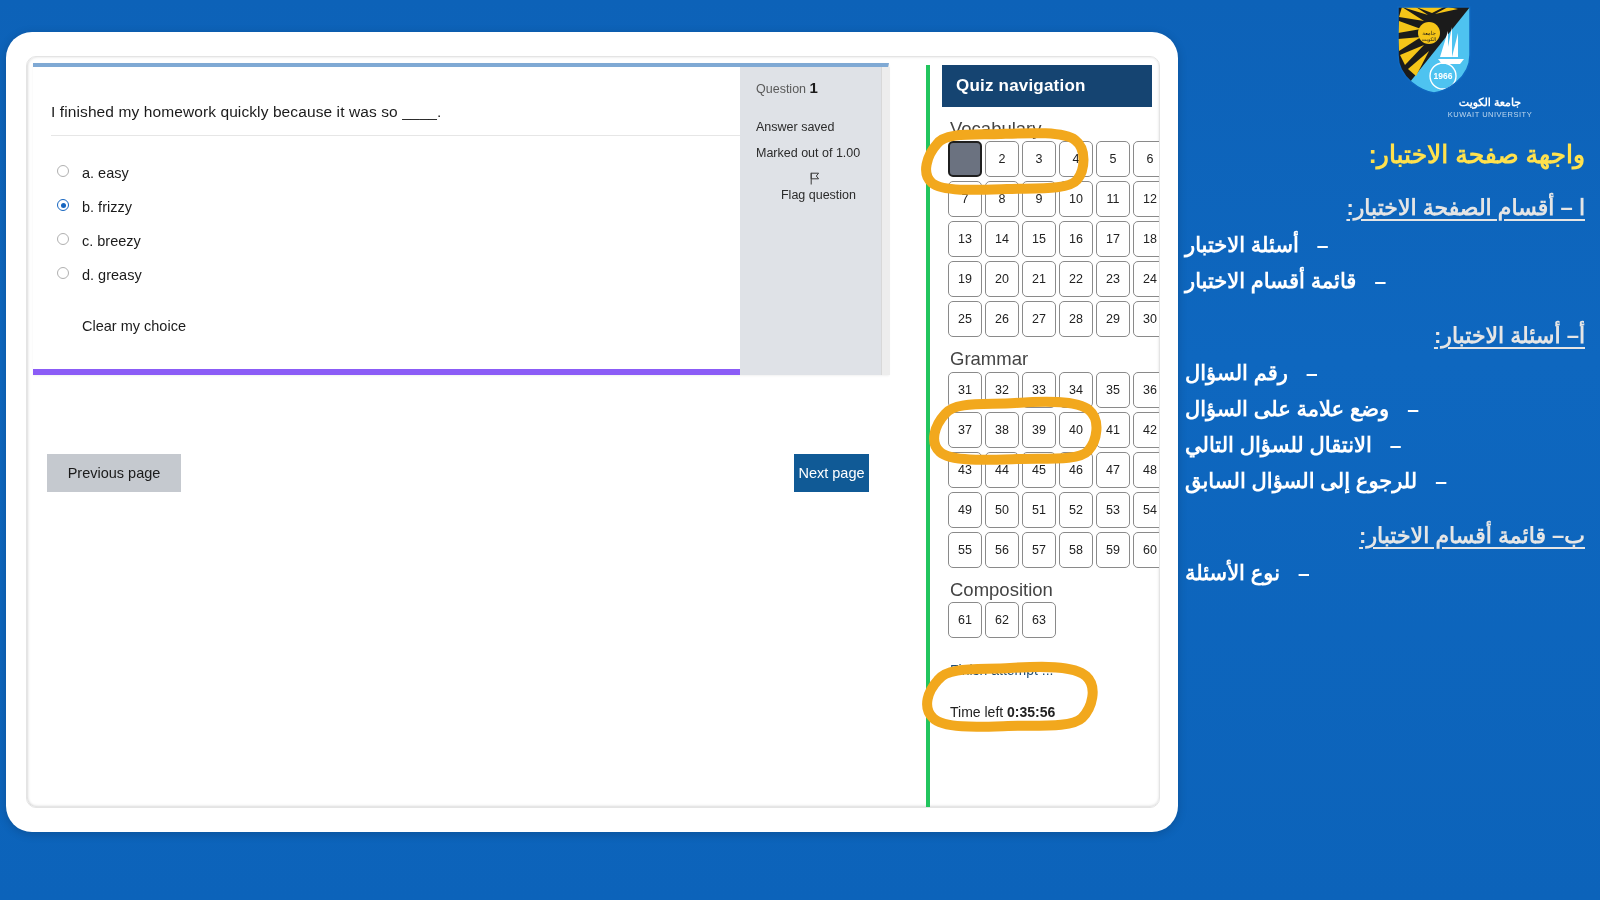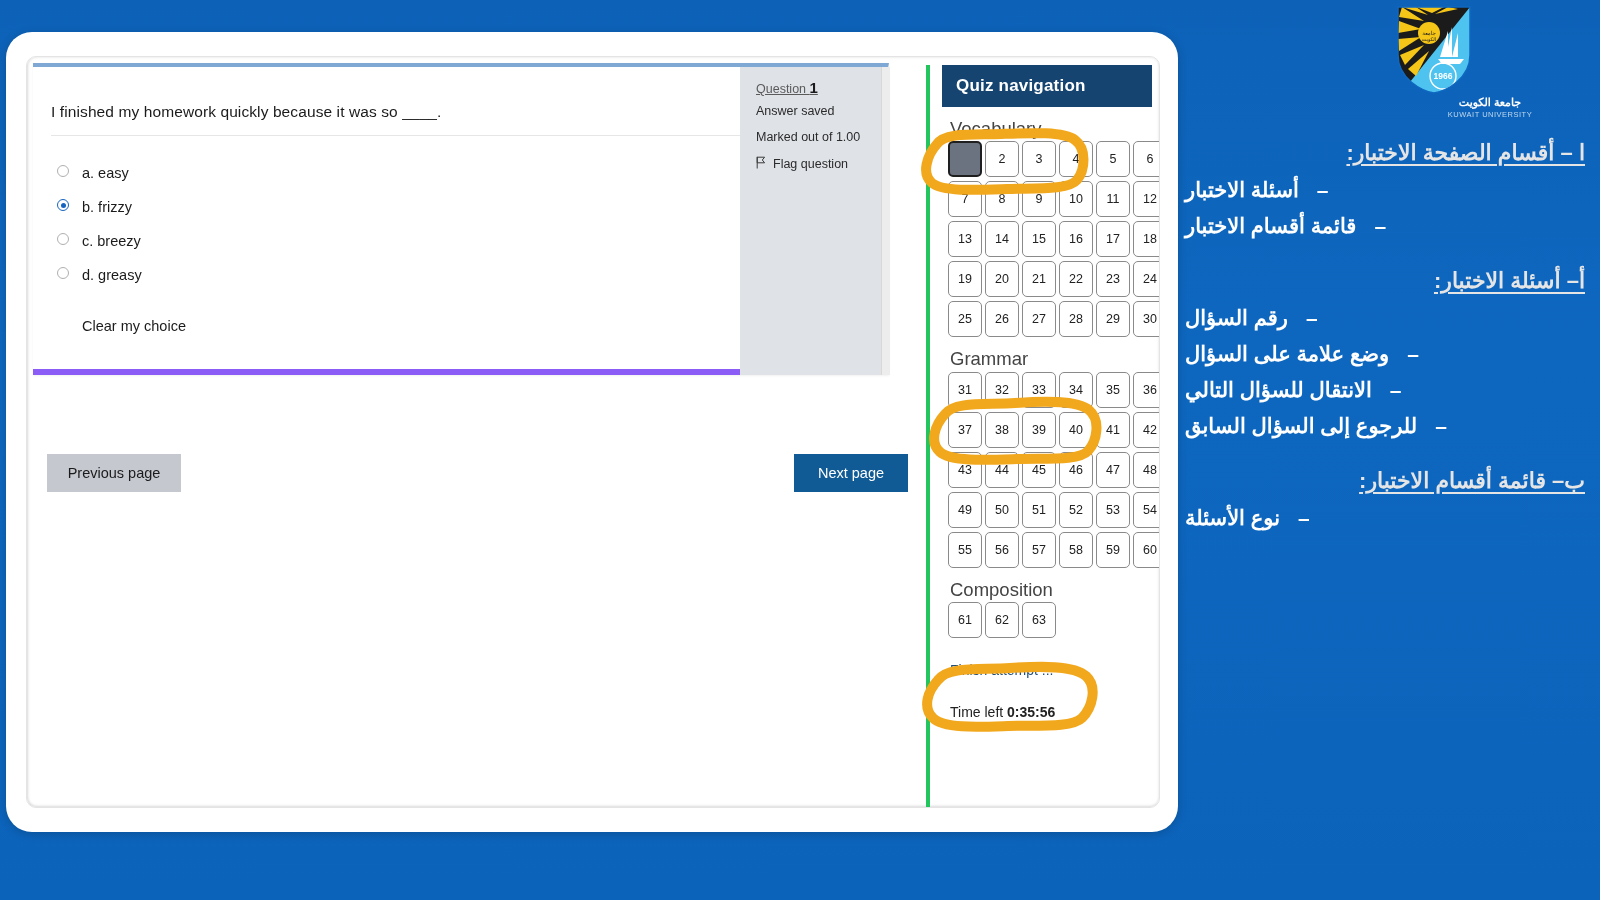--- a/index.html
+++ b/index.html
@@ -100,34 +100,34 @@
   
   #question-info {
     position: absolute;
     left: 713px; top: 10px;
     width: 141px; height: 308px;
     background: #DFE2E7;
     padding: 12px 0 0 16px;
   }
   #question-info .qnum {
     font-size: 12.5px; color: #5A5A5A;
-    margin-bottom: 8px;
-    text-decoration: underline;
+    margin-bottom: 24px;
   }
   #question-info .qnum b {
     font-size: 15px; color: #1B1B1B; font-weight: 700;
   }
   #question-info .info-line {
     font-size: 12.5px; color: #2B2B2B;
     margin-bottom: 12px;
   }
   #flag-row {
     display: flex; align-items: center;
     font-size: 12.5px; color: #2B2B2B;
     cursor: pointer;
+    flex-direction: column;
   }
   #flag-row svg { margin-right: 6px; }
   #info-scroll {
     position: absolute;
     left: 854px; top: 10px;
     width: 9px; height: 308px;
     background: #EDEDED;
     border-left: 1px solid #D8D8D8;
   }
 
@@ -138,21 +138,21 @@
     width: 134px; height: 38px;
     background: #C5C9CF;
     border: none;
     font-family: "Liberation Sans", sans-serif;
     font-size: 14.5px; color: #1B1B1B;
     cursor: pointer;
   }
   #next-page {
     position: absolute;
     left: 767px; top: 397px;
-    width: 114px; height: 38px;
+    width: 75px; height: 38px;
     background: #105A96;
     border: none;
     font-family: "Liberation Sans", sans-serif;
     font-size: 14.5px; color: #FFFFFF;
     cursor: pointer;
   }
 
   
   #quiz-nav {
     position: absolute;
@@ -477,20 +477,21 @@
         <text x="55" y="76" font-family="'Liberation Sans',sans-serif" font-size="8.5" font-weight="700" fill="#FFFFFF" text-anchor="middle">1966</text>
       </g>
     </g>
     <path d="M10 4 L82 4 L82 52 C82 76, 58 88, 46 90 C34 88, 10 76, 10 52 Z" fill="none" stroke="#0F68C0" stroke-width="1.5"></path>
   </svg>
 </div>
 <div id="logo-caption-ar">جامعة الكويت</div>
 <div id="logo-caption-en">KUWAIT UNIVERSITY</div>
 
 <div id="arabic-col">
+  <div class="ar-title">واجهة  صفحة الاختبار:</div>
 
   <div class="ar-head">ا – أقسام الصفحة الاختبار:</div>
   <div class="ar-item">
     <span class="dash">–</span>
     <span>أسئلة الاختبار</span>
   </div>
   <div class="ar-item">
     <span class="dash">–</span>
     <span>قائمة أقسام الاختبار</span>
   </div>

